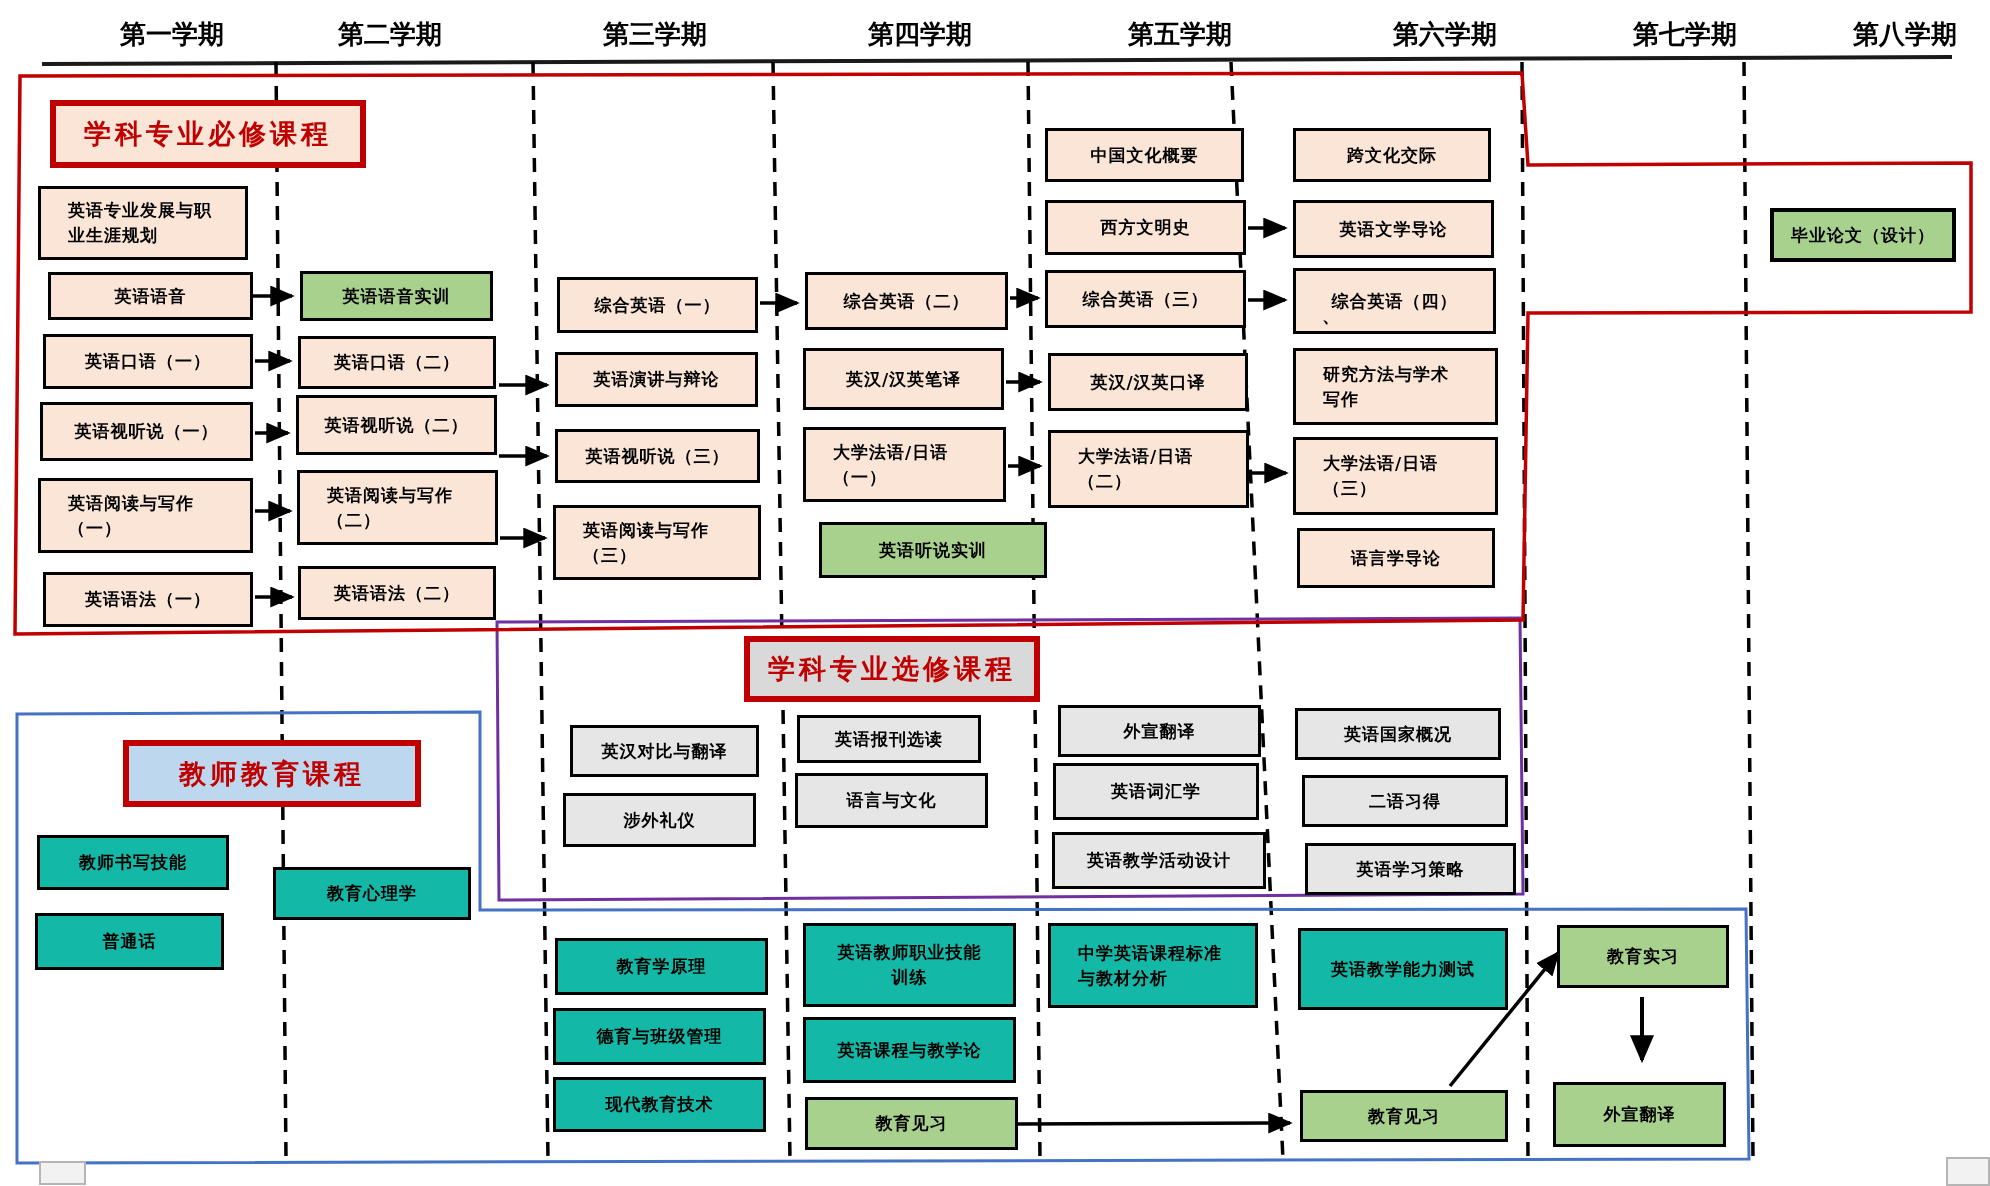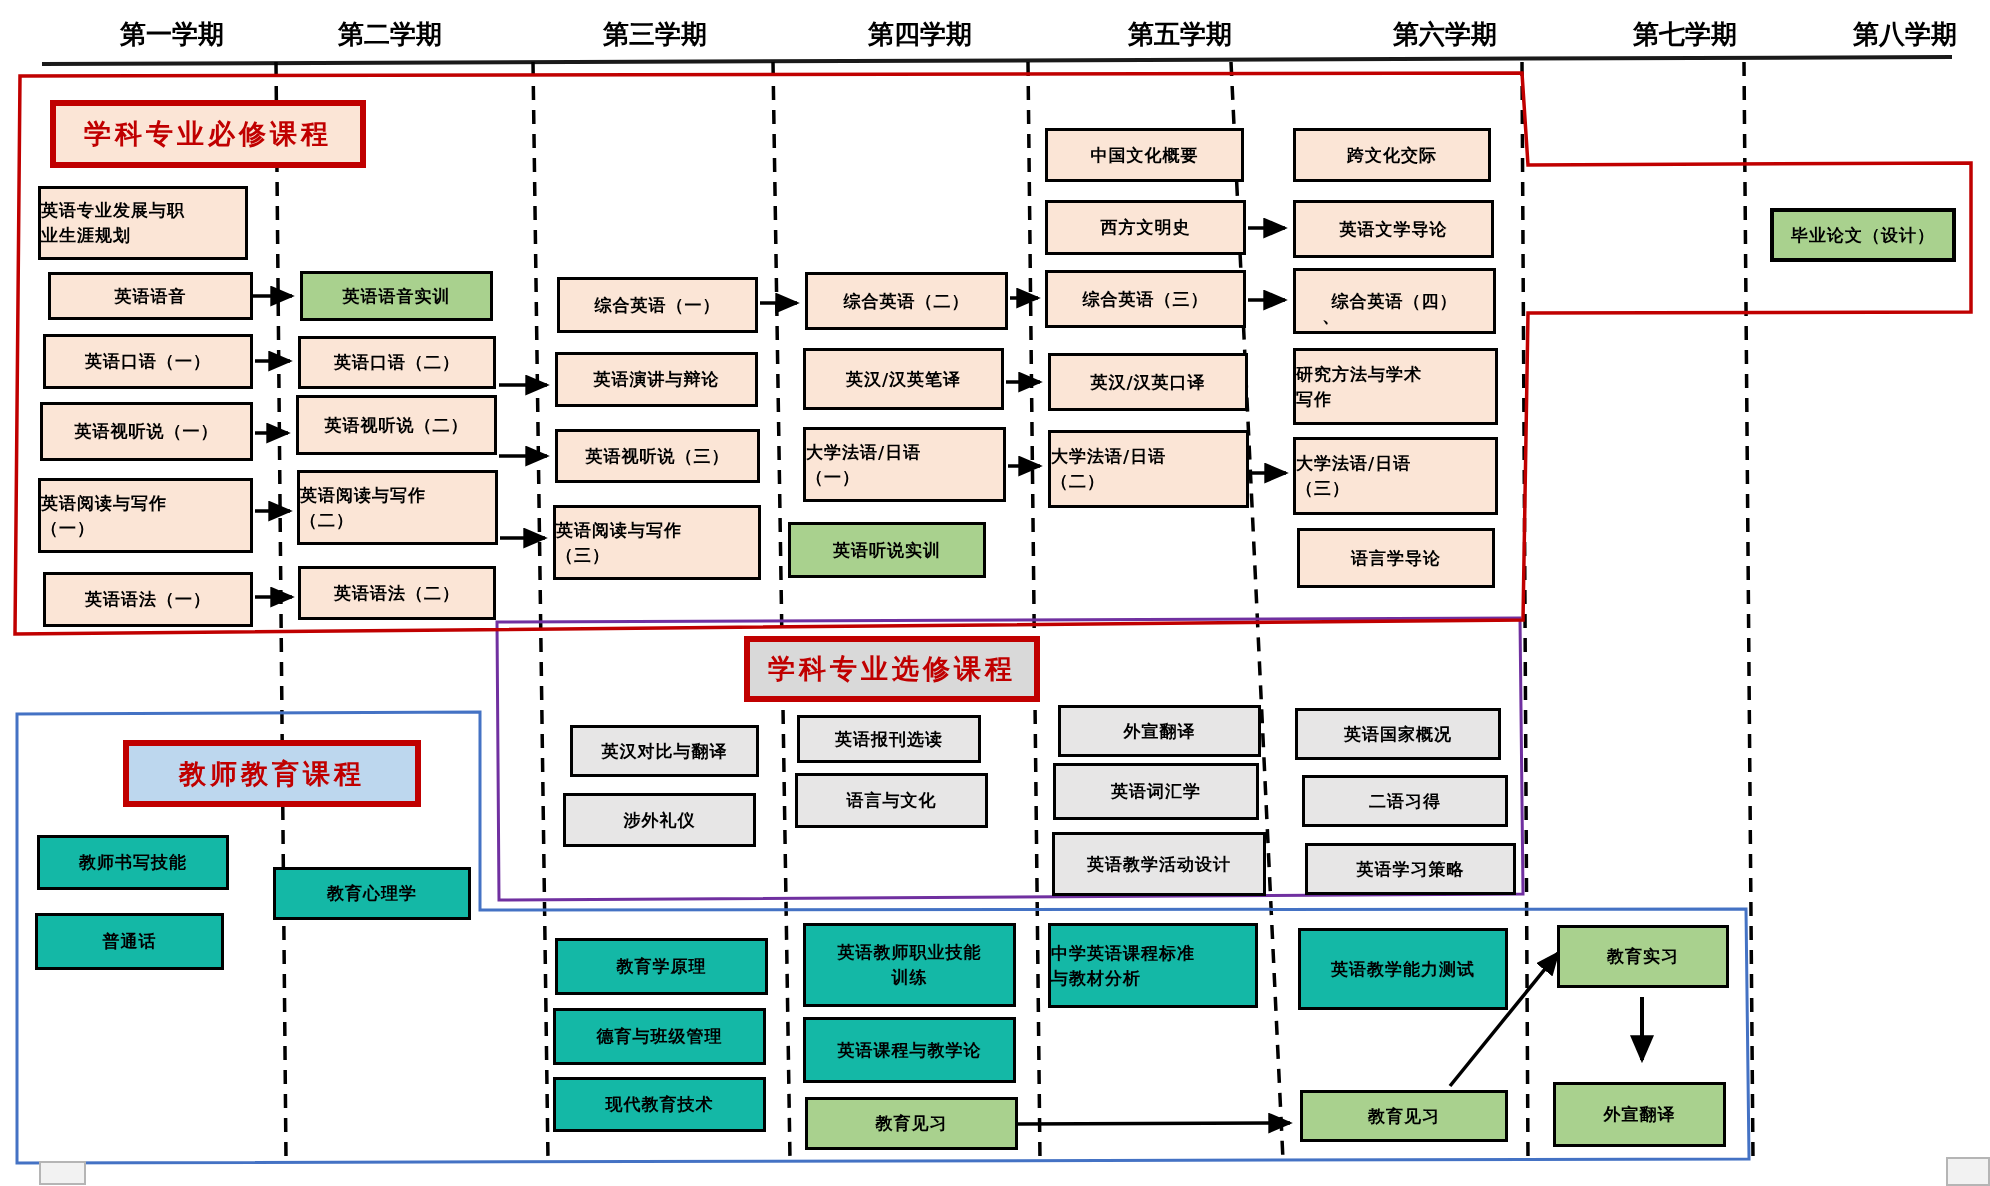--- a/index.html
+++ b/index.html
@@ -13,21 +13,21 @@
     position:absolute;width:160px;height:36px;z-index:2;
     font-size:26px;font-weight:bold;color:#000;text-align:center;line-height:36px;
   }
   .bx{
     position:absolute;box-sizing:border-box;z-index:2;
     border:3px solid #000;background:#fbe5d6;color:#000;
     display:flex;align-items:center;justify-content:center;
     text-align:center;font-weight:bold;font-size:17px;line-height:1.45;
     padding:2px 6px;white-space:pre-line;letter-spacing:1px;
   }
-  .ll{justify-content:flex-start;text-align:left;padding-left:0;}
+  .ll{justify-content:flex-start;text-align:left;padding-left:27px;}
   .grn{background:#a9d18e;}
   .ele{background:#e7e6e6;}
   .tch{background:#14b8a6;}
   .thick{border-width:4px;}
   .lbl{
     position:absolute;box-sizing:border-box;z-index:2;
     border:6px solid #c00000;color:#c00000;
     display:flex;align-items:center;justify-content:center;
     font-size:27px;font-weight:bold;letter-spacing:4px;
   }
@@ -97,21 +97,21 @@
   <div class="bx" style="left:557px;top:277px;width:201px;height:56px">综合英语（一）</div>
   <div class="bx" style="left:555px;top:352px;width:203px;height:55px">英语演讲与辩论</div>
   <div class="bx" style="left:555px;top:429px;width:205px;height:54px">英语视听说（三）</div>
   <div class="bx ll" style="left:553px;top:505px;width:208px;height:75px">英语阅读与写作
 （三）</div>
 
   <div class="bx" style="left:805px;top:272px;width:203px;height:58px">综合英语（二）</div>
   <div class="bx" style="left:803px;top:348px;width:201px;height:62px">英汉/汉英笔译</div>
   <div class="bx ll" style="left:803px;top:427px;width:203px;height:75px">大学法语/日语
 （一）</div>
-  <div class="bx grn" style="left:788px;top:522px;width:198px;height:56px">英语听说实训</div>
+  <div class="bx grn" style="left:819px;top:522px;width:228px;height:56px">英语听说实训</div>
 
   <div class="bx" style="left:1045px;top:128px;width:199px;height:54px">中国文化概要</div>
   <div class="bx" style="left:1045px;top:200px;width:201px;height:55px">西方文明史</div>
   <div class="bx" style="left:1045px;top:270px;width:201px;height:58px">综合英语（三）</div>
   <div class="bx" style="left:1048px;top:353px;width:200px;height:58px">英汉/汉英口译</div>
   <div class="bx ll" style="left:1048px;top:430px;width:201px;height:78px">大学法语/日语
 （二）</div>
 
   <div class="bx" style="left:1293px;top:128px;width:198px;height:54px">跨文化交际</div>
   <div class="bx" style="left:1293px;top:200px;width:201px;height:58px">英语文学导论</div>
@@ -124,21 +124,21 @@
   <div class="bx" style="left:1297px;top:528px;width:198px;height:60px">语言学导论</div>
 
   <div class="bx grn thick" style="left:1770px;top:208px;width:186px;height:54px">毕业论文（设计）</div>
 
   <div class="bx ele" style="left:570px;top:725px;width:189px;height:52px">英汉对比与翻译</div>
   <div class="bx ele" style="left:563px;top:793px;width:193px;height:54px">涉外礼仪</div>
   <div class="bx ele" style="left:797px;top:715px;width:184px;height:48px">英语报刊选读</div>
   <div class="bx ele" style="left:795px;top:773px;width:193px;height:55px">语言与文化</div>
   <div class="bx ele" style="left:1058px;top:705px;width:203px;height:52px">外宣翻译</div>
   <div class="bx ele" style="left:1053px;top:763px;width:206px;height:57px">英语词汇学</div>
-  <div class="bx ele" style="left:1052px;top:832px;width:214px;height:64px">英语教学活动设计</div>
+  <div class="bx ele" style="left:1052px;top:832px;width:214px;height:57px">英语教学活动设计</div>
   <div class="bx ele" style="left:1295px;top:708px;width:206px;height:52px">英语国家概况</div>
   <div class="bx ele" style="left:1302px;top:775px;width:206px;height:52px">二语习得</div>
   <div class="bx ele" style="left:1305px;top:843px;width:211px;height:52px">英语学习策略</div>
 
   <div class="bx tch" style="left:37px;top:835px;width:192px;height:55px">教师书写技能</div>
   <div class="bx tch" style="left:35px;top:913px;width:189px;height:57px">普通话</div>
   <div class="bx tch" style="left:273px;top:867px;width:198px;height:53px">教育心理学</div>
   <div class="bx tch" style="left:555px;top:938px;width:213px;height:57px">教育学原理</div>
   <div class="bx tch" style="left:553px;top:1008px;width:213px;height:57px">德育与班级管理</div>
   <div class="bx tch" style="left:553px;top:1077px;width:213px;height:55px">现代教育技术</div>

